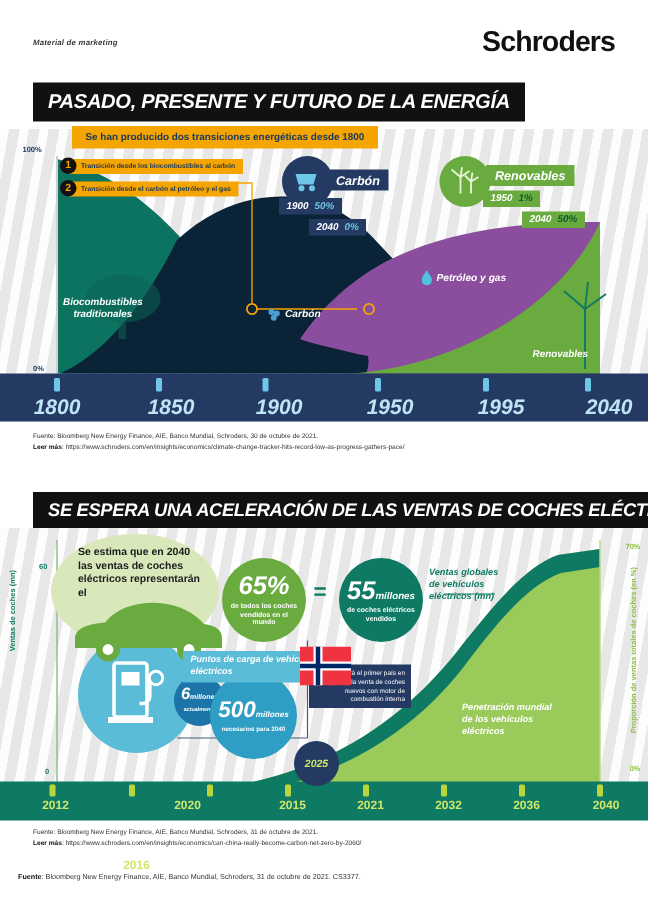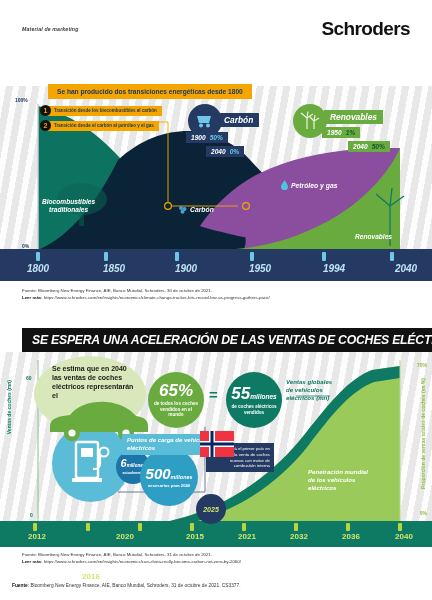--- a/index.html
+++ b/index.html
@@ -43,21 +43,21 @@
   .c1-svg{position:absolute;left:0;top:0;}
   .yl{position:absolute;font-size:5px;font-weight:bold;color:#16365c;}
   #c1-y100{left:15px;top:97px;}
   #c1-y0{left:22px;top:243px;}
 
   .axis1{
     position:absolute;left:0;top:249px;width:432px;height:32px;background:#243a63;
   }
   .tick1{position:absolute;top:252px;width:4px;height:9px;background:#6ec6e8;border-radius:1px;}
   .xl1{
-    position:absolute;top:263px;font-size:10px;font-weight:bold;font-style:italic;color:#bfe4f5;
+    position:absolute;top:263px;font-size:14px;font-weight:bold;font-style:italic;color:#bfe4f5;
     transform:translateX(-50%);
   }
 
   .banner{
     position:absolute;left:48px;top:84px;background:#f5a500;color:#16365c;
     font-size:6.6px;font-weight:bold;padding:4px 9px;white-space:nowrap;z-index:6;
   }
 
   .step{position:absolute;z-index:7;display:flex;align-items:center;}
   .step .num{
@@ -149,20 +149,21 @@
   }
 </style>
 </head>
 <body>
 
 <div class="page">
 
   <div class="marketing-tag">Material de marketing</div>
   <div class="brand">Schroders</div>
 
+  <div class="sec-title" id="title1">PASADO, PRESENTE Y FUTURO DE LA ENERGÍA</div>
 
   <div class="panel" id="panel1">
     <div class="stripes"></div>
     <svg class="c1-svg" width="432" height="195" viewBox="0 0 432 195">
 
       <path d="M38,20 C70,28 95,45 120,72 C150,103 175,125 205,140 C250,157 310,160 400,159 L400,163 L38,163 Z" fill="#0d7361"></path>
 
       <path d="M120,72 C150,103 175,125 205,140 C250,157 310,160 400,159 L400,163 L120,163 Z" fill="#0b2336" opacity="0"></path>
       <path d="M38,163 L38,163 Z" fill="none"></path>
       <path d="M120,72 C140,58 165,48 190,46 C215,45 235,52 250,66 C275,90 300,118 330,138 C360,154 385,160 400,161
@@ -275,21 +276,21 @@
   <div class="tick1" style="left:36px;"></div>
   <div class="tick1" style="left:104px;"></div>
   <div class="tick1" style="left:175px;"></div>
   <div class="tick1" style="left:250px;"></div>
   <div class="tick1" style="left:322px;"></div>
   <div class="tick1" style="left:390px;"></div>
   <div class="xl1" style="left:38px;">1800</div>
   <div class="xl1" style="left:114px;">1850</div>
   <div class="xl1" style="left:186px;">1900</div>
   <div class="xl1" style="left:260px;">1950</div>
-  <div class="xl1" style="left:334px;">1994</div>
+  <div class="xl1" style="left:334px;">1995</div>
   <div class="xl1" style="left:406px;">2040</div>
 
   <div class="src" id="src1">
     <div>Fuente: Bloomberg New Energy Finance, AIE, Banco Mundial, Schroders, 30 de octubre de 2021.</div>
     <div>
       <b>Leer más</b>: <span>https://www.schroders.com/en/insights/economics/climate-change-tracker-hits-record-low-as-progress-gathers-pace/</span>
     </div>
   </div>
 
   <div class="sec-title" id="title2">SE ESPERA UNA ACELERACIÓN DE LAS VENTAS DE COCHES ELÉCTRICOS</div>

